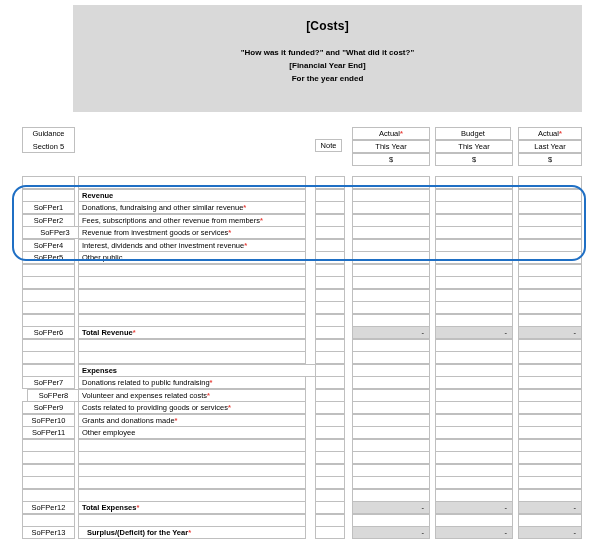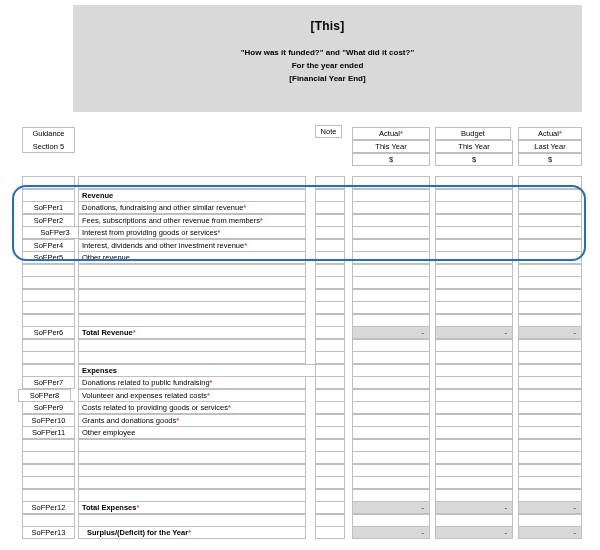--- a/index.html
+++ b/index.html
@@ -92,35 +92,35 @@
     pointer-events: none;
     z-index: 20;
   }
 
   .req { color: #e8403a; font-weight: bold; }
 </style>
 </head>
 <body>
 
 <div class="header-band">
-  <div class="hdr-name">[This]</div>
+  <div class="hdr-name">[Costs]</div>
   <div class="hdr-q">"How was it funded?" and "What did it cost?"</div>
+  <div class="hdr-q">[Financial Year End]</div>
   <div class="hdr-q">For the year ended</div>
-  <div class="hdr-q">[Financial Year End]</div>
 </div>
 
 <div class="guidance">
   <div>Guidance</div>
   <div>Section 5</div>
 </div>
 
 <div class="highlight-box"></div>
 
 <div id="table-root">
-    <div class="cell ctr" style="left: 315px; top: 125px; width: 27px;">Note</div>
+    <div class="cell ctr" style="left: 315px; top: 139px; width: 27px;">Note</div>
     <div class="cell ctr" style="left: 352px; top: 127px; width: 78px;"><span>Actual</span><span class="req">*</span></div>
     <div class="cell ctr" style="left: 352px; top: 140px; width: 78px;">This Year</div>
     <div class="cell ctr" style="left: 352px; top: 153px; width: 78px;">$</div>
     <div class="cell ctr" style="left: 435px; top: 127px; width: 76px;"><span>Budget</span></div>
     <div class="cell ctr" style="left: 435px; top: 140px; width: 78px;">This Year</div>
     <div class="cell ctr" style="left: 435px; top: 153px; width: 78px;">$</div>
     <div class="cell ctr" style="left: 518px; top: 127px; width: 64px;"><span>Actual</span><span class="req">*</span></div>
     <div class="cell ctr" style="left: 518px; top: 140px; width: 64px;">Last Year</div>
     <div class="cell ctr" style="left: 518px; top: 153px; width: 64px;">$</div>
     <div class="cell ctr" style="left: 22px; top: 176px; width: 53px;"></div>
@@ -141,33 +141,33 @@
     <div class="cell rgt" style="left: 352px; top: 201px; width: 78px;"></div>
     <div class="cell rgt" style="left: 435px; top: 201px; width: 78px;"></div>
     <div class="cell rgt" style="left: 518px; top: 201px; width: 64px;"></div>
     <div class="cell ctr" style="left: 22px; top: 213.5px; width: 53px;">SoFPer2</div>
     <div class="cell lft" style="left: 78px; top: 213.5px; width: 228px;"><span>Fees, subscriptions and other revenue from members</span><span class="req">*</span></div>
     <div class="cell ctr" style="left: 315px; top: 213.5px; width: 30px;"></div>
     <div class="cell rgt" style="left: 352px; top: 213.5px; width: 78px;"></div>
     <div class="cell rgt" style="left: 435px; top: 213.5px; width: 78px;"></div>
     <div class="cell rgt" style="left: 518px; top: 213.5px; width: 64px;"></div>
     <div class="cell ctr" style="left: 22px; top: 226px; width: 66px;">SoFPer3</div>
-    <div class="cell lft" style="left: 78px; top: 226px; width: 228px;"><span>Interest from providing goods or services</span><span class="req">*</span></div>
+    <div class="cell lft" style="left: 78px; top: 226px; width: 228px;"><span>Revenue from investment goods or services</span><span class="req">*</span></div>
     <div class="cell ctr" style="left: 315px; top: 226px; width: 30px;"></div>
     <div class="cell rgt" style="left: 352px; top: 226px; width: 78px;"></div>
     <div class="cell rgt" style="left: 435px; top: 226px; width: 78px;"></div>
     <div class="cell rgt" style="left: 518px; top: 226px; width: 64px;"></div>
     <div class="cell ctr" style="left: 22px; top: 238.5px; width: 53px;">SoFPer4</div>
     <div class="cell lft" style="left: 78px; top: 238.5px; width: 228px;"><span>Interest, dividends and other investment revenue</span><span class="req">*</span></div>
     <div class="cell ctr" style="left: 315px; top: 238.5px; width: 30px;"></div>
     <div class="cell rgt" style="left: 352px; top: 238.5px; width: 78px;"></div>
     <div class="cell rgt" style="left: 435px; top: 238.5px; width: 78px;"></div>
     <div class="cell rgt" style="left: 518px; top: 238.5px; width: 64px;"></div>
     <div class="cell ctr" style="left: 22px; top: 251px; width: 53px;">SoFPer5</div>
-    <div class="cell lft" style="left: 78px; top: 251px; width: 228px;"><span>Other revenue</span></div>
+    <div class="cell lft" style="left: 78px; top: 251px; width: 228px;"><span>Other public</span></div>
     <div class="cell ctr" style="left: 315px; top: 251px; width: 30px;"></div>
     <div class="cell rgt" style="left: 352px; top: 251px; width: 78px;"></div>
     <div class="cell rgt" style="left: 435px; top: 251px; width: 78px;"></div>
     <div class="cell rgt" style="left: 518px; top: 251px; width: 64px;"></div>
     <div class="cell ctr" style="left: 22px; top: 263.5px; width: 53px;"></div>
     <div class="cell lft" style="left: 78px; top: 263.5px; width: 228px;"></div>
     <div class="cell ctr" style="left: 315px; top: 263.5px; width: 30px;"></div>
     <div class="cell rgt" style="left: 352px; top: 263.5px; width: 78px;"></div>
     <div class="cell rgt" style="left: 435px; top: 263.5px; width: 78px;"></div>
     <div class="cell rgt" style="left: 518px; top: 263.5px; width: 64px;"></div>
@@ -218,34 +218,34 @@
     <div class="cell ctr" style="left: 315px; top: 363.5px; width: 30px;"></div>
     <div class="cell rgt" style="left: 352px; top: 363.5px; width: 78px;"></div>
     <div class="cell rgt" style="left: 435px; top: 363.5px; width: 78px;"></div>
     <div class="cell rgt" style="left: 518px; top: 363.5px; width: 64px;"></div>
     <div class="cell ctr" style="left: 22px; top: 376px; width: 53px;">SoFPer7</div>
     <div class="cell lft" style="left: 78px; top: 376px; width: 228px;"><span>Donations related to public fundraising</span><span class="req">*</span></div>
     <div class="cell ctr" style="left: 315px; top: 376px; width: 30px;"></div>
     <div class="cell rgt" style="left: 352px; top: 376px; width: 78px;"></div>
     <div class="cell rgt" style="left: 435px; top: 376px; width: 78px;"></div>
     <div class="cell rgt" style="left: 518px; top: 376px; width: 64px;"></div>
-    <div class="cell ctr" style="left: 18px; top: 388.5px; width: 53px;">SoFPer8</div>
+    <div class="cell ctr" style="left: 27px; top: 388.5px; width: 53px;">SoFPer8</div>
     <div class="cell lft" style="left: 78px; top: 388.5px; width: 228px;"><span>Volunteer and expenses related costs</span><span class="req">*</span></div>
     <div class="cell ctr" style="left: 315px; top: 388.5px; width: 30px;"></div>
     <div class="cell rgt" style="left: 352px; top: 388.5px; width: 78px;"></div>
     <div class="cell rgt" style="left: 435px; top: 388.5px; width: 78px;"></div>
     <div class="cell rgt" style="left: 518px; top: 388.5px; width: 64px;"></div>
     <div class="cell ctr" style="left: 22px; top: 401px; width: 53px;">SoFPer9</div>
     <div class="cell lft" style="left: 78px; top: 401px; width: 228px;"><span>Costs related to providing goods or services</span><span class="req">*</span></div>
     <div class="cell ctr" style="left: 315px; top: 401px; width: 30px;"></div>
     <div class="cell rgt" style="left: 352px; top: 401px; width: 78px;"></div>
     <div class="cell rgt" style="left: 435px; top: 401px; width: 78px;"></div>
     <div class="cell rgt" style="left: 518px; top: 401px; width: 64px;"></div>
     <div class="cell ctr" style="left: 22px; top: 413.5px; width: 53px;">SoFPer10</div>
-    <div class="cell lft" style="left: 78px; top: 413.5px; width: 228px;"><span>Grants and donations goods</span><span class="req">*</span></div>
+    <div class="cell lft" style="left: 78px; top: 413.5px; width: 228px;"><span>Grants and donations made</span><span class="req">*</span></div>
     <div class="cell ctr" style="left: 315px; top: 413.5px; width: 30px;"></div>
     <div class="cell rgt" style="left: 352px; top: 413.5px; width: 78px;"></div>
     <div class="cell rgt" style="left: 435px; top: 413.5px; width: 78px;"></div>
     <div class="cell rgt" style="left: 518px; top: 413.5px; width: 64px;"></div>
     <div class="cell ctr" style="left: 22px; top: 426px; width: 53px;">SoFPer11</div>
     <div class="cell lft" style="left: 78px; top: 426px; width: 228px;"><span>Other employee</span></div>
     <div class="cell ctr" style="left: 315px; top: 426px; width: 30px;"></div>
     <div class="cell rgt" style="left: 352px; top: 426px; width: 78px;"></div>
     <div class="cell rgt" style="left: 435px; top: 426px; width: 78px;"></div>
     <div class="cell rgt" style="left: 518px; top: 426px; width: 64px;"></div>

